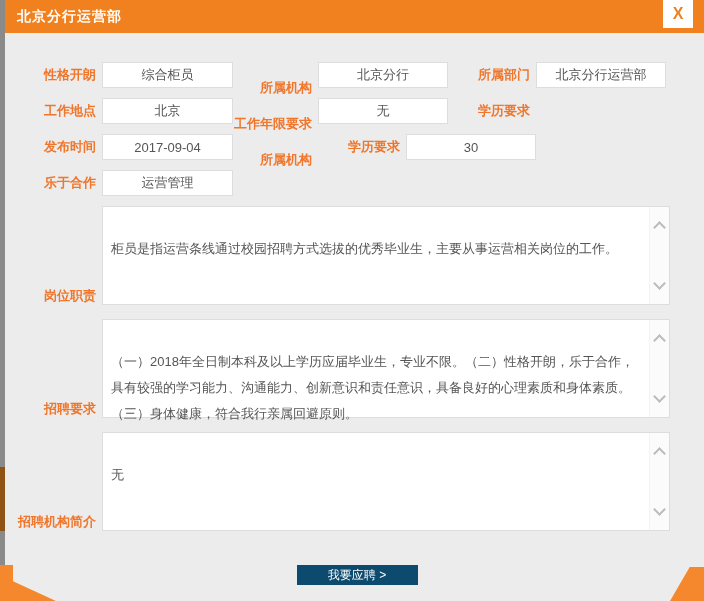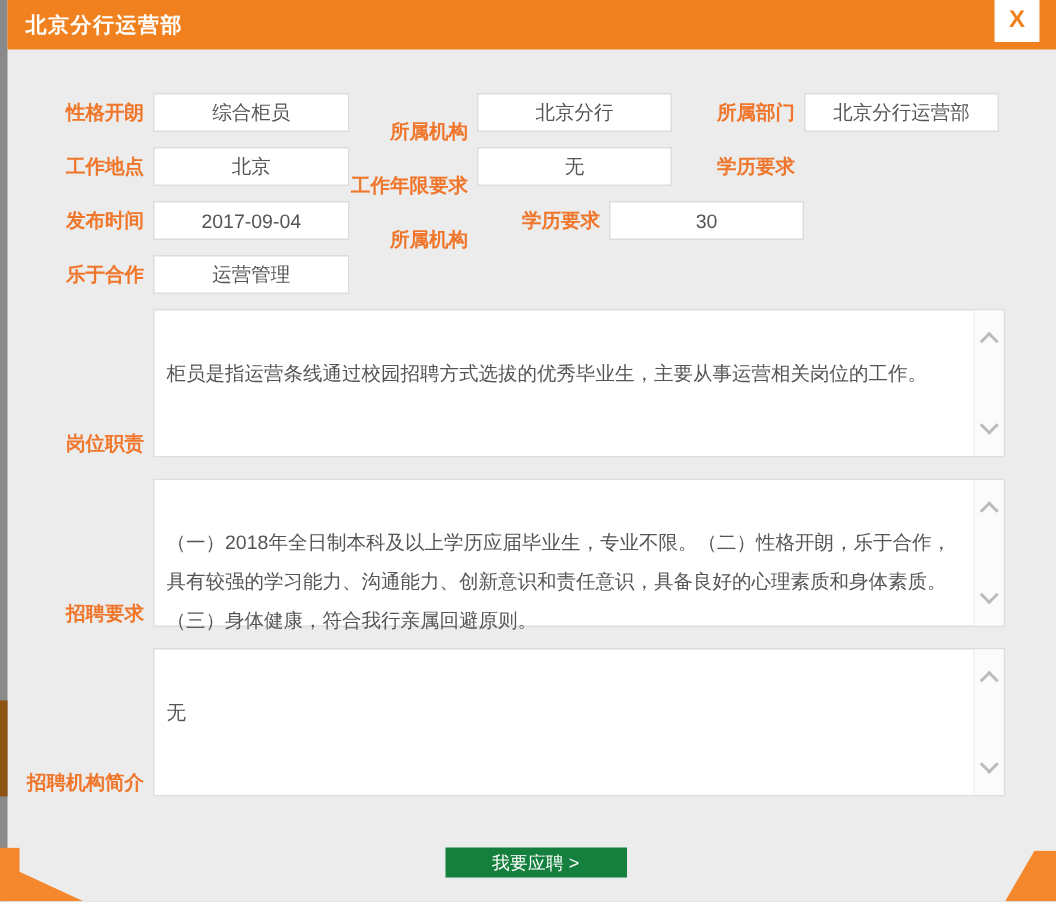--- a/index.html
+++ b/index.html
@@ -55,21 +55,21 @@
     background:#FBFBFB; border-left:1px solid #F2F2F2;
     display:flex; flex-direction:column; justify-content:space-between;
     align-items:center; padding:16px 0;
   }
   .chev { width:9px; height:9px; border-left:2px solid #BBBBBB; border-top:2px solid #BBBBBB; cursor:pointer; }
   .chev.up { transform:rotate(45deg); }
   .chev.down { transform:rotate(225deg); }
   
   .apply-btn {
     display:block; width:121px; height:20px; margin:34px auto 0;
-    background:#15803d; border:none; color:#fff; font-size:12px;
+    background:#0c4a6e; border:none; color:#fff; font-size:12px;
     line-height:20px; text-align:center; cursor:pointer;
     font-family:"Liberation Sans","DejaVu Sans",sans-serif;
   }
 </style>
 </head>
 <body>
 
 <div class="stage">
 
   <div class="edge-strip"></div>

